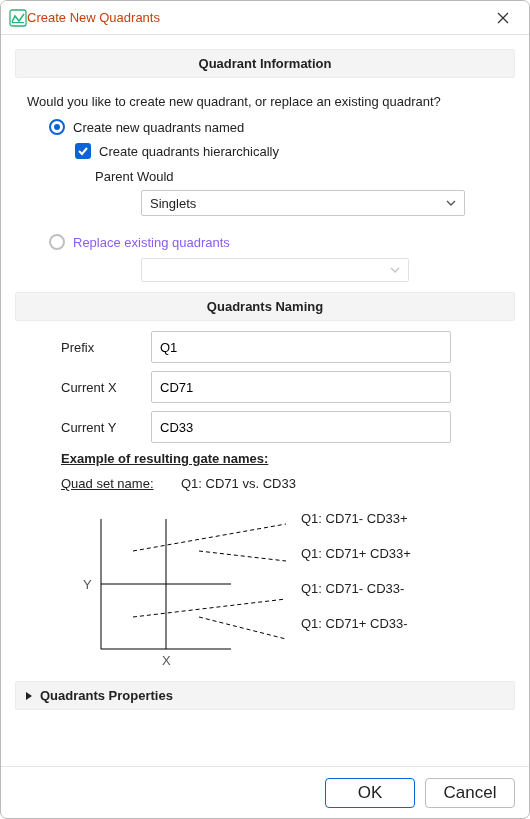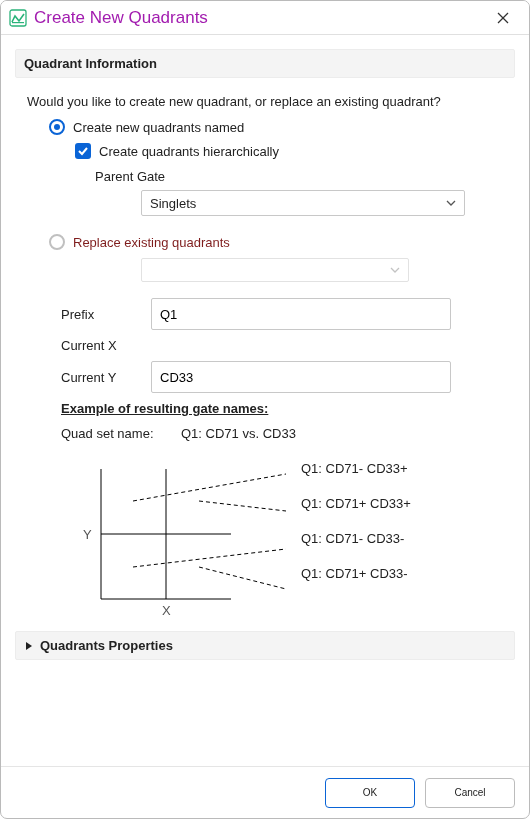--- a/index.html
+++ b/index.html
@@ -1,47 +1,47 @@
 <!DOCTYPE html>
 <html><head>
 <meta charset="utf-8">
 <style>
   * { box-sizing: border-box; }
   html, body { margin:0; padding:0; width:530px; height:819px; font-family:"Segoe UI",Tahoma,sans-serif; font-size:13px; color:#222; background:#fff; }
   .window { width:530px; height:819px; border:1px solid #bababa; border-radius:7px; background:#fff; display:flex; flex-direction:column; overflow:hidden; position:relative;}
   .titlebar { height:34px; display:flex; align-items:center; padding:0 8px; border-bottom:1px solid #e0e0e0; background:#fff;}
-  .titlebar .title { margin-left:7px; color:#a21caf; font-size:17px; }
+  .titlebar .title { color:#c2410c; font-size:13px; }
   .titlebar .close { margin-left:auto; display:flex; align-items:center; justify-content:center; width:36px; height:28px; color:#444;}
   .content { flex:1 1 auto; overflow:hidden; padding:10px 14px 0 14px;}
-  .section-header { background:#f4f4f4; border:1px solid #ececec; border-radius:2px; padding:6px 8px; font-weight:bold; font-size:13px; margin-top:4px; }
+  .section-header { background:#f4f4f4; border:1px solid #ececec; border-radius:2px; padding:6px 8px; font-weight:bold; font-size:13px; margin-top:4px;text-align:center; }
   .section-body { padding:10px 8px 6px 8px; }
   .question { font-size:13px; margin:6px 0 10px 4px; }
   .radio-row { display:flex; align-items:center; margin-left:26px; margin-bottom:8px;}
-  .radio-row.disabled { color:#7f1d1d; }
+  .radio-row.disabled { color:#8b5cf6; }
   .radio-dot { width:16px; height:16px; border:2px solid #0a64d6; border-radius:50%; position:relative; margin-right:8px; background:#fff;}
   .radio-dot::after{content:""; position:absolute; left:3px; top:3px; width:6px; height:6px; border-radius:50%; background:#0a64d6;}
   .radio-dot.empty{border-color:#c0c0c0;} .radio-dot.empty::after{display:none;}
   .checkbox { width:16px; height:16px; border-radius:3px; background:#0a64d6; display:flex; align-items:center; justify-content:center; margin-right:8px;}
   .check-row { display:flex; align-items:center; margin-left:52px; margin-bottom:10px;}
   .parent-label { margin-left:72px; margin-top:4px; margin-bottom:6px; font-size:13px;}
   .select { margin-left:118px; width:324px; height:26px; border:1px solid #c8c8c8; border-radius:2px; display:flex; align-items:center; padding:0 8px; position:relative; background:#fff;}
   .select .chev{position:absolute; right:6px; top:5px;}
   .replace-select { margin-left:118px; width:268px; height:24px; border:1px solid #e2e2e2; border-radius:2px; position:relative; margin-top:4px;}
   .replace-select .chev{position:absolute; right:6px; top:4px; opacity:.5}
   .naming-row { display:flex; align-items:center; margin-bottom:8px;}
   .naming-row label{ width:90px; text-align:left; margin-left:38px; font-size:13px;}
   .naming-row input{ width:300px; height:32px; border:1px solid #c8c8c8; border-radius:2px; padding:2px 8px; font-size:13px; font-family:inherit;}
   .example-title { font-weight:bold; text-decoration:underline; margin-left:38px; margin-top:8px; margin-bottom:10px; font-size:13px;}
   .example-area { margin-left:38px; }
   .qset-row{display:flex; align-items:center; font-size:13px; margin-bottom:8px;}
-  .qset-row .lab{width:120px;}
+  .qset-row .lab{width:120px;text-decoration:underline;}
   .collapsible { display:flex; align-items:center; background:#f4f4f4; border:1px solid #ececec; border-radius:2px; padding:6px 8px; font-weight:bold; font-size:13px; margin-top:6px;}
   .collapsible .arrow{margin-right:6px;}
   .footer { border-top:1px solid #e5e5e5; height:52px; display:flex; align-items:center; justify-content:flex-end; padding:0 14px; gap:10px;}
-  .btn { min-width:90px; height:30px; border:1px solid #bcbcbc; border-radius:4px; background:#fff; font-size:10px; display:flex; align-items:center; justify-content:center; }
+  .btn { min-width:90px; height:30px; border:1px solid #bcbcbc; border-radius:4px; background:#fff; font-size:17px; display:flex; align-items:center; justify-content:center; }
   .btn.primary{border:1.5px solid #0a64d6;}
   svg { display:block; }
   .diagram-wrap{ display:flex; align-items:flex-start; margin-top:4px;}
   .quad-names{display:flex; flex-direction:column; gap:20px; margin-left:10px; padding-top:12px; font-size:13px;}
 </style>
 </head>
 <body>
 
 <div class="window">
 
@@ -75,21 +75,21 @@
 
       <div class="check-row">
         <span class="checkbox">
           <svg width="12" height="12" viewBox="0 0 12 12">
               <polyline points="2,6 5,9 10,3" fill="none" stroke="#fff" stroke-width="2"></polyline>
             </svg>
         </span>
         <span>Create quadrants hierarchically</span>
       </div>
 
-      <div class="parent-label">Parent Gate</div>
+      <div class="parent-label">Parent Would</div>
       <div class="select">
         <span>Singlets</span>
         <span class="chev">
           <svg width="14" height="14" viewBox="0 0 14 14">
               <polyline points="3,5 7,9 11,5" fill="none" stroke="#555" stroke-width="1.3"></polyline>
             </svg>
         </span>
       </div>
 
       <div style="height:18px"></div>
@@ -100,28 +100,30 @@
       </div>
       <div class="replace-select">
         <span class="chev">
           <svg width="14" height="14" viewBox="0 0 14 14">
               <polyline points="3,5 7,9 11,5" fill="none" stroke="#888" stroke-width="1.3"></polyline>
             </svg>
         </span>
       </div>
     </div>
 
+    <div class="section-header">Quadrants Naming</div>
     <div class="section-body">
 
       <div class="naming-row">
         <label>Prefix</label>
         <input type="text" value="Q1" style="">
       </div>
       <div class="naming-row">
         <label>Current X</label>
+        <input type="text" value="CD71" style="">
       </div>
       <div class="naming-row">
         <label>Current Y</label>
         <input type="text" value="CD33" style="">
       </div>
 
       <div class="example-title">Example of resulting gate names:</div>
 
       <div class="example-area">
         <div class="qset-row">

